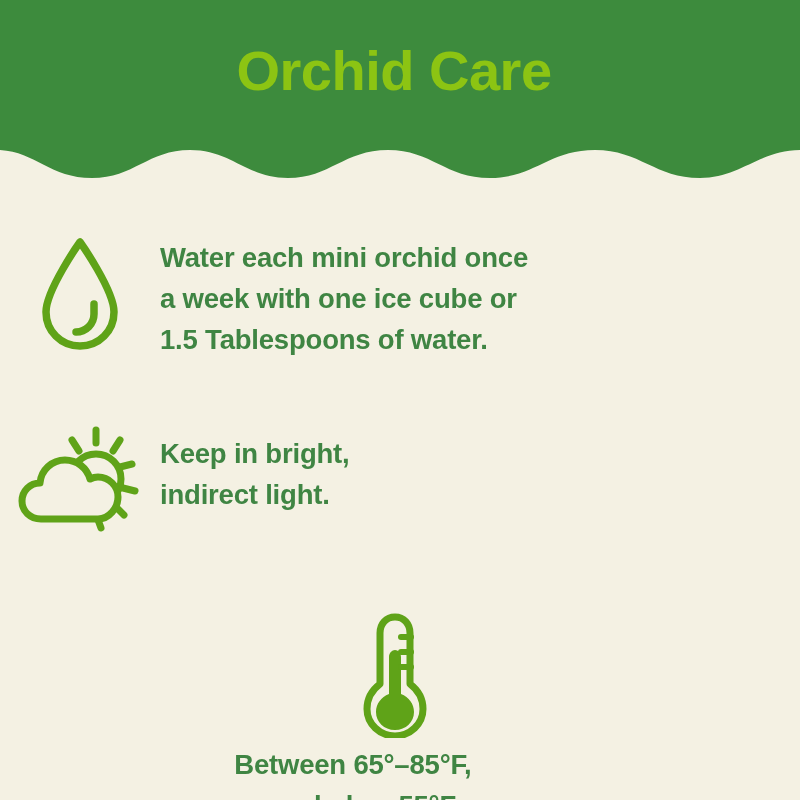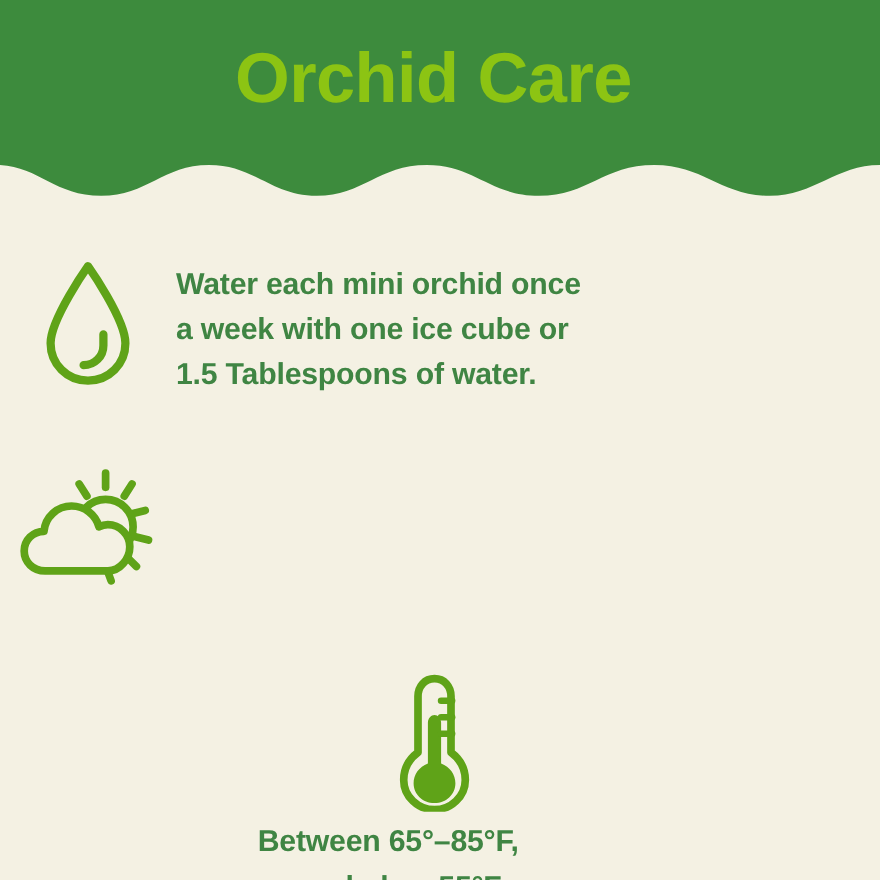--- a/index.html
+++ b/index.html
@@ -39,21 +39,21 @@
     width: 800px;
     height: 185px;
     display: block;
   }
   .header-title {
     position: absolute;
     left: 0;
     top: 33px;
     width: 788px;
     text-align: center;
-    font-size: 64px;
+    font-size: 56px;
     line-height: 76px;
     font-weight: 700;
     letter-spacing: -0.5px;
     color: #8CC413;
     margin: 0;
     z-index: 2;
   }
 
   
   .tips {
@@ -146,20 +146,22 @@
           </g>
 
           <circle cx="79" cy="54" r="25"></circle>
 
           <path fill="#F4F1E3" d="M24 94 C13 94 5 86 5 76 C5 66 13 58 23 58
                    C24 45 35 35 48 35 C60 35 70 43 73 54
                    C75 53 78 52 81 52 C92 52 101 61 101 72
                    C101 83 92 94 81 94 Z"></path>
         </svg>
       </div>
+      <div class="tip-text">Keep in bright,
+indirect light.</div>
     </div>
 
     <div class="tip-row row-3">
       <div class="tip-icon icon-therm">
         <svg width="74" height="126" viewBox="0 0 74 126" fill="none" stroke="#5FA318" stroke-width="7" stroke-linecap="round" stroke-linejoin="round">
 
           <path d="M47 72 L47 21 C47 12 41 5 32 5 C23 5 17 12 17 21 L17 72
                    C9 78 4 87 4 97 C4 112 17 124 32 124 C47 124 60 112 60 97
                    C60 87 55 78 47 72 Z"></path>
 

